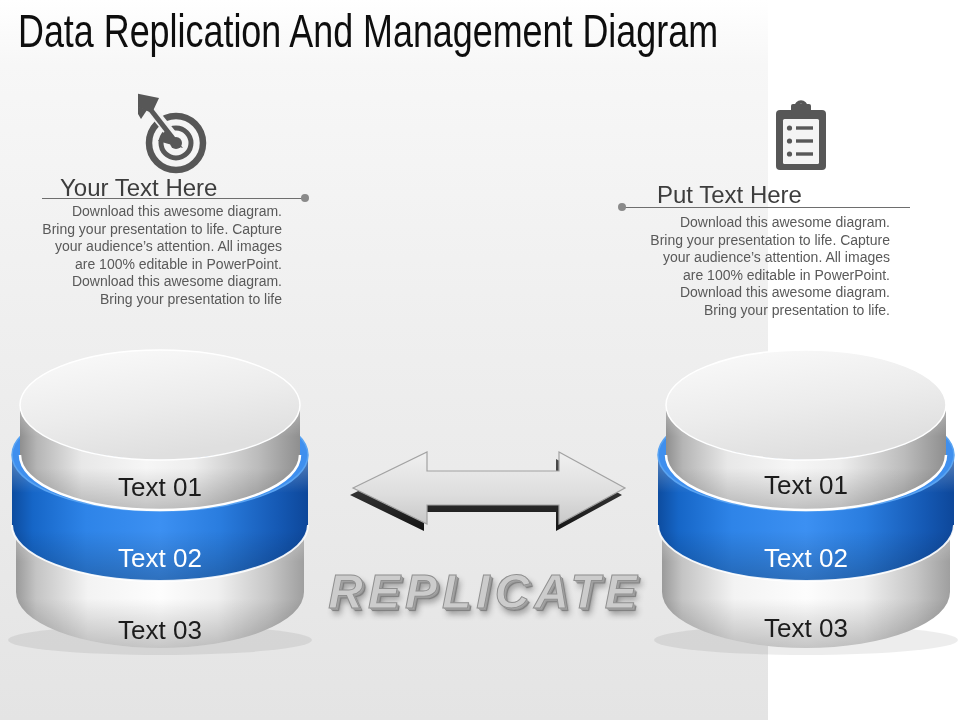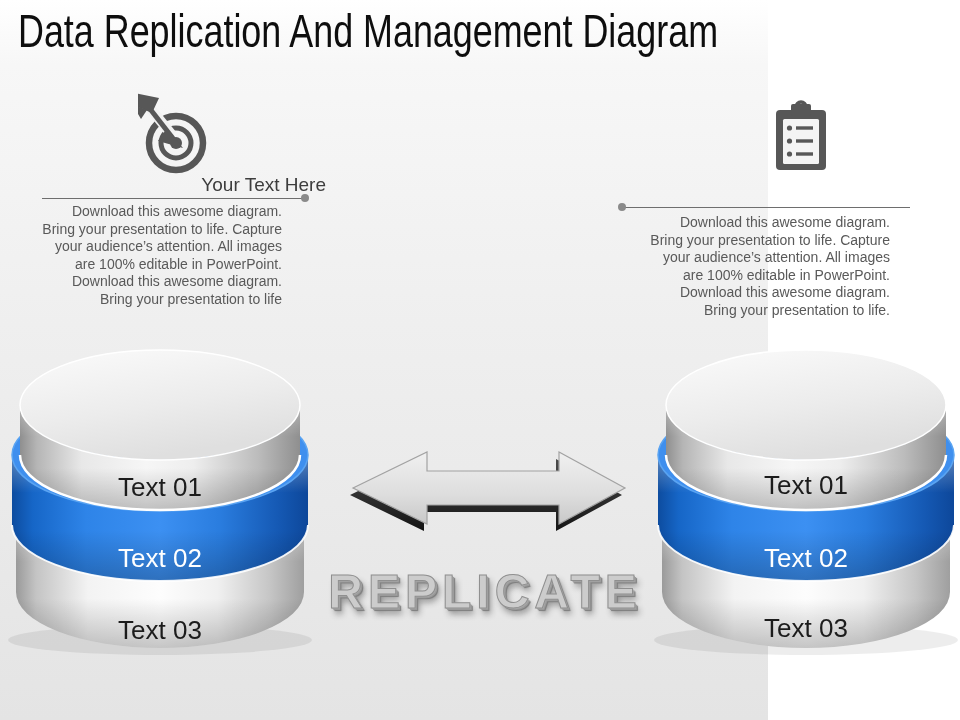--- a/index.html
+++ b/index.html
@@ -2,42 +2,42 @@
 <html><head>
 <meta charset="utf-8">
 <style>
   html,body{margin:0;padding:0;}
   body{width:960px;height:720px;overflow:hidden;font-family:"Liberation Sans",sans-serif;}
   .slide{position:relative;width:768px;height:720px;
     background:linear-gradient(180deg,#ffffff 0%,#f7f7f7 9%,#efefef 45%,#e4e4e4 100%);}
   .title{position:absolute;left:18px;top:4px;margin:0;font-size:46px;font-weight:400;
     color:#0e0e0e;transform:scaleX(.78);transform-origin:left center;white-space:nowrap;letter-spacing:0;}
   .icon-box{position:absolute;}
-  .heading{position:absolute;font-size:19px;color:#3d3d3d;text-align:right;white-space:nowrap;}
+  .heading{position:absolute;font-size:24px;color:#3d3d3d;text-align:left;white-space:nowrap;}
   .heading.left{left:60px;top:174px;width:266px;}
   .heading.right{left:657px;top:181px;width:266px;}
   .rule{position:absolute;height:1px;background:#6e6e6e;}
   .rule.left{left:42px;top:198px;width:262px;}
   .rule.right{left:623px;top:207px;width:287px;}
   .rule .dot{position:absolute;width:8px;height:8px;border-radius:50%;background:#8a8a8a;top:-4px;}
   .rule.left .dot{right:-5px;}
   .rule.right .dot{left:-5px;}
   .body-text{position:absolute;font-size:14px;line-height:17.5px;color:#595959;
     text-align:right;white-space:pre-line;}
   .body-text.left{left:20px;top:203px;width:262px;}
   .body-text.right{left:628px;top:214px;width:262px;}
   .stack{position:absolute;width:320px;height:320px;top:340px;}
   .stack.left{left:0;}
   .stack.right{left:646px;}
   .stack text{font-family:"Liberation Sans",sans-serif;font-size:26px;}
   .arrow-box{position:absolute;left:343px;top:438px;width:300px;height:104px;}
   .replicate{position:absolute;left:485px;top:564px;transform:translateX(-50%);
     font-size:48px;font-weight:bold;letter-spacing:5px;color:#cccccc;white-space:nowrap;
     -webkit-text-stroke:1px #8f8f8f;
-    text-shadow:1px 1px 0 #a8a8a8,2px 2px 0 #9a9a9a,3px 3px 1px #7d7d7d,4px 6px 6px rgba(40,40,40,.45);}
+    text-shadow:1px 1px 0 #a8a8a8,2px 2px 0 #9a9a9a,3px 3px 1px #7d7d7d,4px 6px 6px rgba(40,40,40,.45);font-style:italic;}
   svg{display:block;}
 </style>
 </head>
 <body>
 
 <svg width="0" height="0" style="position:absolute" aria-hidden="true">
   <defs>
     <linearGradient id="graySide" x1="0" y1="0" x2="1" y2="0">
       <stop offset="0" stop-color="#8f8f8f"></stop>
         <stop offset=".06" stop-color="#b5b5b5"></stop>
@@ -122,20 +122,21 @@
       <rect x="791" y="104" width="20" height="12" rx="2" fill="#575757"></rect>
       <rect x="783" y="119" width="36" height="45" rx="1.5" fill="#f4f4f4"></rect>
       <circle cx="789.5" cy="128" r="2.6" fill="#575757"></circle>
       <line x1="796" y1="128" x2="813" y2="128" stroke="#575757" stroke-width="3.4"></line>
       <circle cx="789.5" cy="141" r="2.6" fill="#575757"></circle>
       <line x1="796" y1="141" x2="813" y2="141" stroke="#575757" stroke-width="3.4"></line>
       <circle cx="789.5" cy="154" r="2.6" fill="#575757"></circle>
       <line x1="796" y1="154" x2="813" y2="154" stroke="#575757" stroke-width="3.4"></line>
     </svg>
   </div>
+  <div class="heading right">Put Text Here</div>
   <div class="rule right">
     <span class="dot"></span>
   </div>
   <div class="body-text right">Download this awesome diagram.
 Bring your presentation to life. Capture
 your audience’s attention. All images
 are 100% editable in PowerPoint.
 Download this awesome diagram.
 Bring your presentation to life.</div>
 

